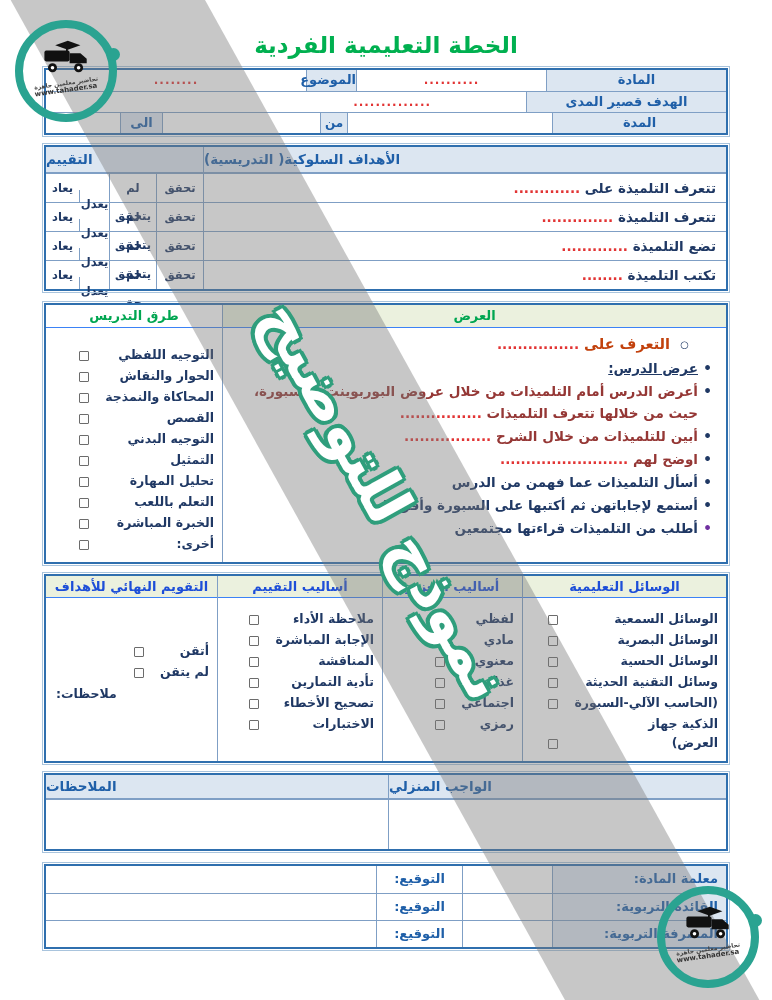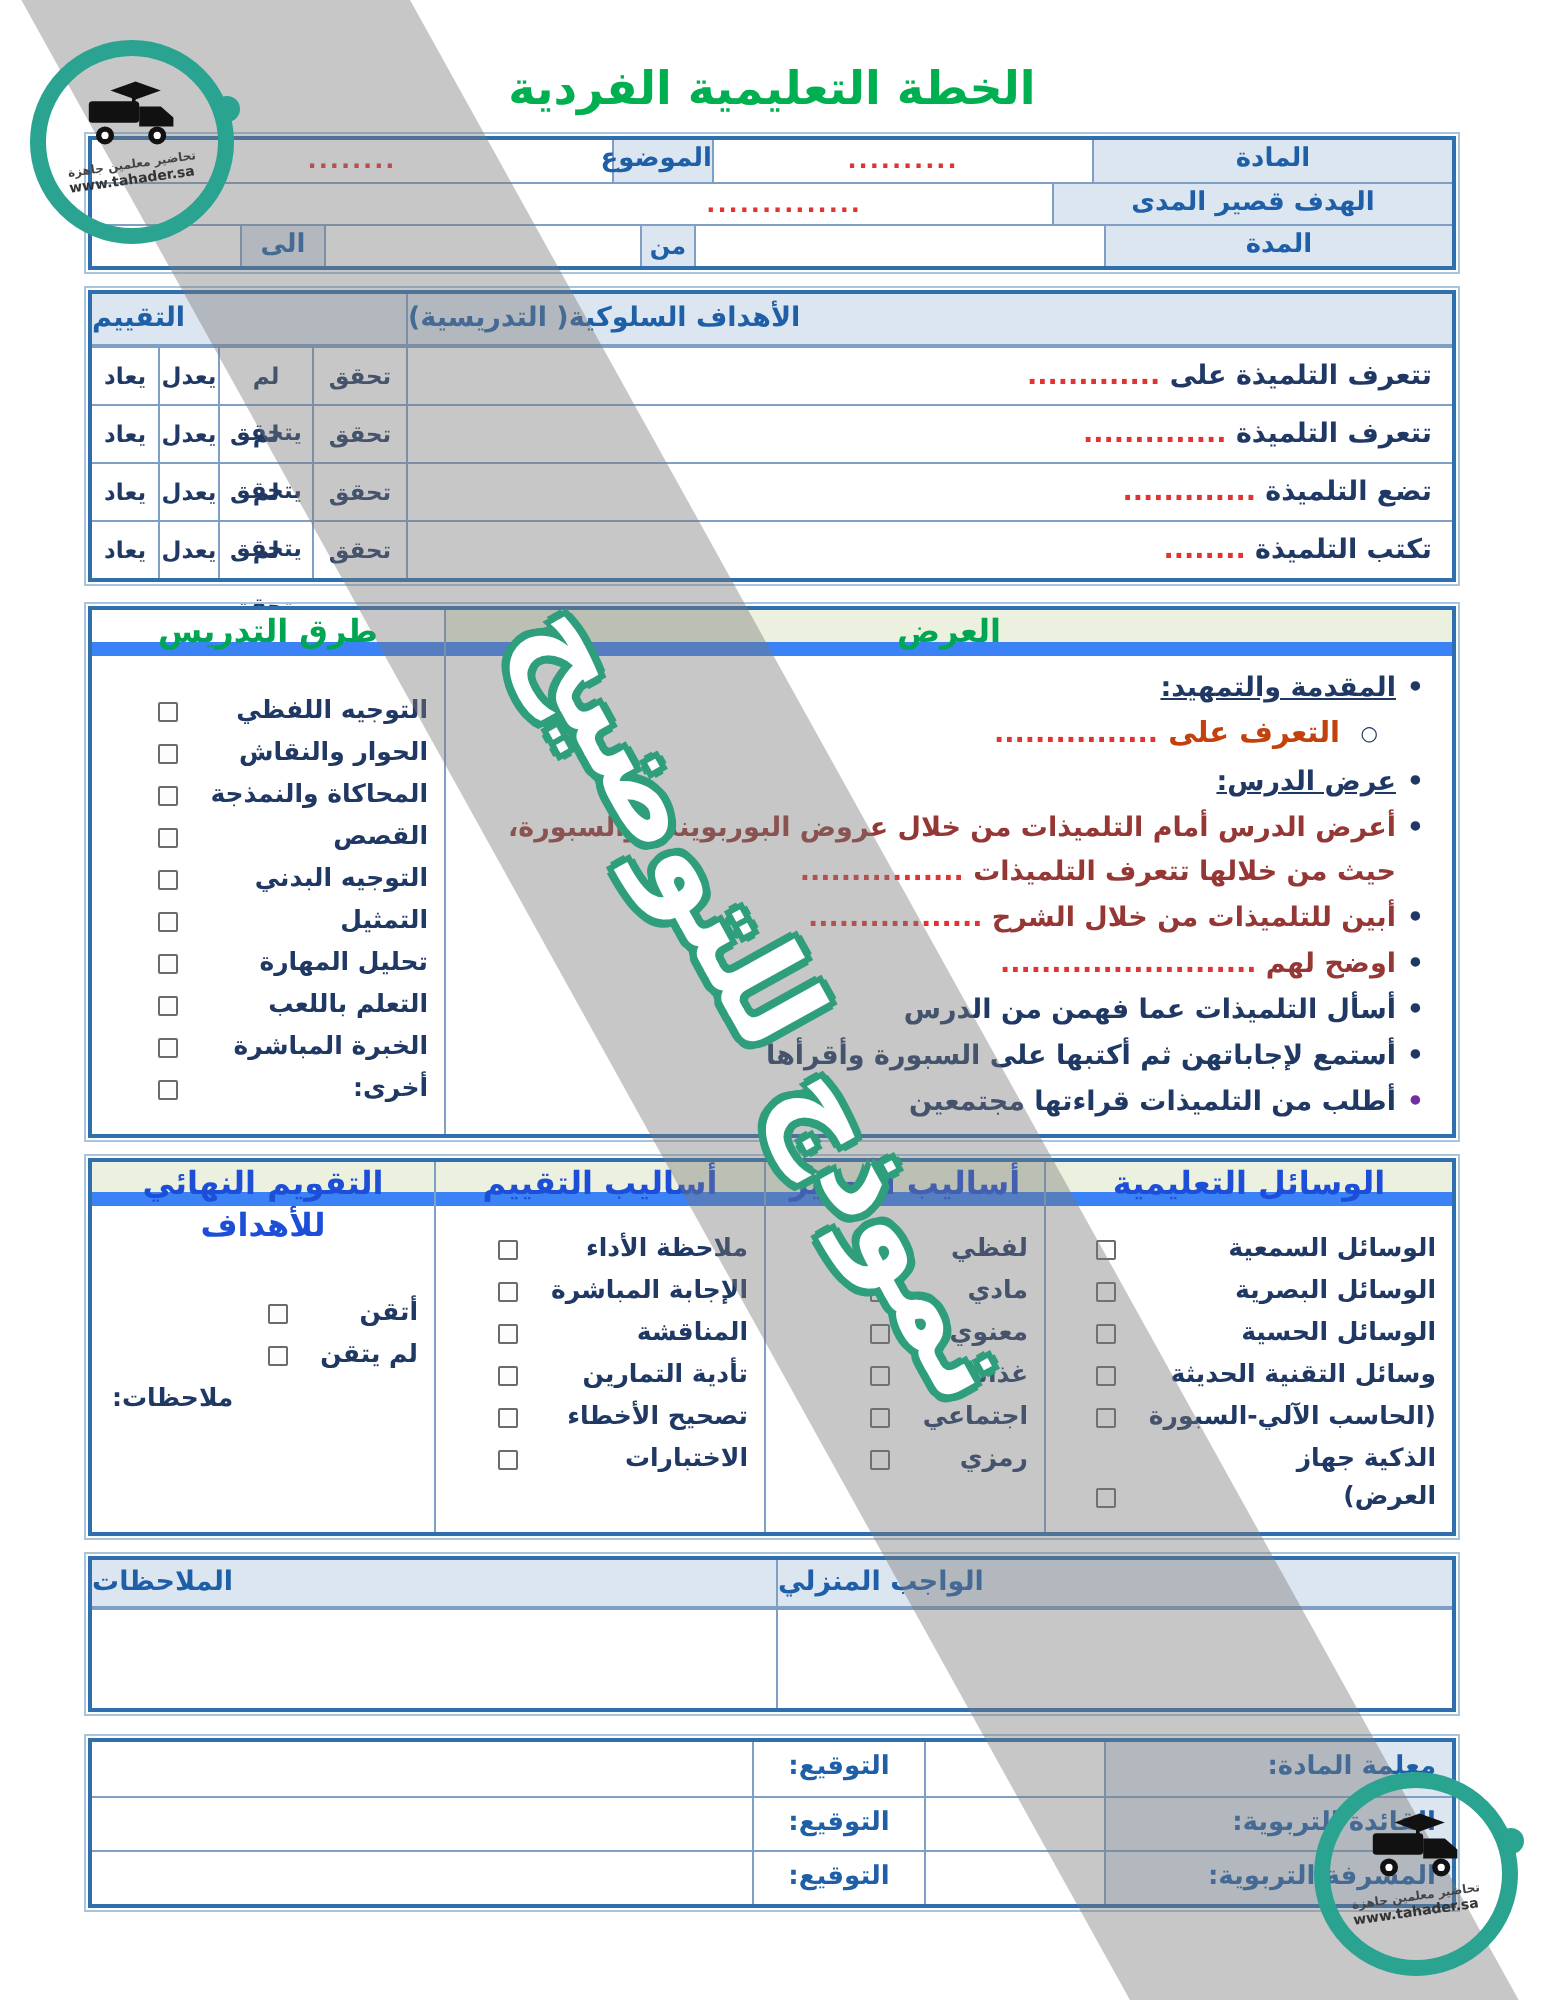--- a/index.html
+++ b/index.html
@@ -33,27 +33,27 @@
   .gbar { background:#ebf1de; }
   .dots { color:#e23333; font-weight:bold; letter-spacing:1px; }
   
   .info .trow { height: 21px; line-height: 20px; }
   .info .val { text-align:center; font-size:12px; }
   
   .obj-head { height: 26px; line-height: 25px; }
   .obj-row { height: 29px; line-height: 28px; }
   .obj-txt { flex: 1; text-align: right; padding-right: 10px; color:#1f3864; font-weight:bold; font-size:13.5px; }
   .ev { text-align:center; color:#1f3864; font-weight:bold; font-size:11.5px; }
-  .w-thq { width:47px; } .w-lmy { width:47px; } .w-ydl { width:30px; } .w-yad { width:33px; }
+  .w-thq { width:47px; } .w-lmy { width:47px; } .w-ydl { width:30px;margin-top:16px; } .w-yad { width:33px; }
   .evh { width:157px; }
   
   .pres-wrap { display:flex; min-height: 253px; }
   .pres-col { flex:1; }
   .methods-col { width: 176px; }
-  .colbar { height: 23px; line-height: 22px; text-align:center; font-weight:bold; font-size:16px; border-bottom:7px solid #3b82f6; }
+  .colbar { height: 23px; line-height: 22px; text-align:center; font-weight:bold; font-size:13px; border-bottom:1px solid #3b82f6; }
   .colbar.green { color:#00a651; }
   .colbar.blue { color:#1d4ed8; }
   .pr { padding: 5px 10px 4px 6px; }
   .pr-item { position:relative; padding-right:18px; margin-bottom:1px; font-size:13.5px; line-height:22px; font-weight:bold; }
   .pr-item::before { content:"•"; position:absolute; right:4px; top:0; color:#1f3864; }
   .pr-item.sub { padding-right:46px; line-height:23px; }
   .pr-item.sub::before { content:"○"; right:27px; font-size:10px; color:#1f3864; }
   .pr-item.purple::before { color:#7030a0; }
   .pr-item.ul .pt { text-decoration: underline; }
   .pr-item.navy .pt { color:#1f3864; }
@@ -174,21 +174,20 @@
       <div class="tcell ev w-ydl">يعدل</div>
       <div class="tcell ev w-yad">يعاد</div>
     </div>
   </div>
 
   <div class="sec" style="margin-top:12px">
     <div class="pres-wrap">
       <div class="pres-col tcell" style="border-left:1px solid #7f9fc5">
         <div class="colbar green gbar">العرض</div>
         <div class="pr">
-          <div class="pr-item navy ul"><span class="pt">المقدمة والتمهيد:</span></div>
           <div class="pr-item sub grn"><span class="pt">التعرف على </span><span class="dots">................</span></div>
           <div class="pr-item navy ul mt"><span class="pt">عرض الدرس:</span></div>
           <div class="pr-item maroon"><span class="pt">أعرض الدرس أمام التلميذات من خلال عروض البوربوينت والسبورة، حيث من خلالها تتعرف التلميذات </span><span class="dots">................</span></div>
           <div class="pr-item maroon"><span class="pt">أبين للتلميذات من خلال الشرح </span><span class="dots">.................</span></div>
           <div class="pr-item maroon"><span class="pt">اوضح لهم </span><span class="dots">.........................</span></div>
           <div class="pr-item navy"><span class="pt">أسأل التلميذات عما فهمن من الدرس</span></div>
           <div class="pr-item navy"><span class="pt">أستمع لإجاباتهن ثم أكتبها على السبورة وأقرأها</span></div>
           <div class="pr-item navy purple"><span class="pt">أطلب من التلميذات قراءتها مجتمعين</span></div>
         </div>
       </div>

